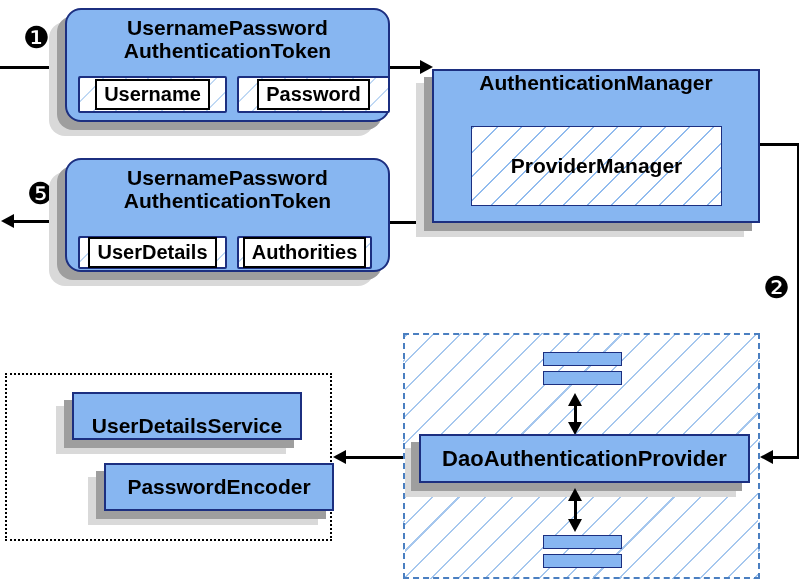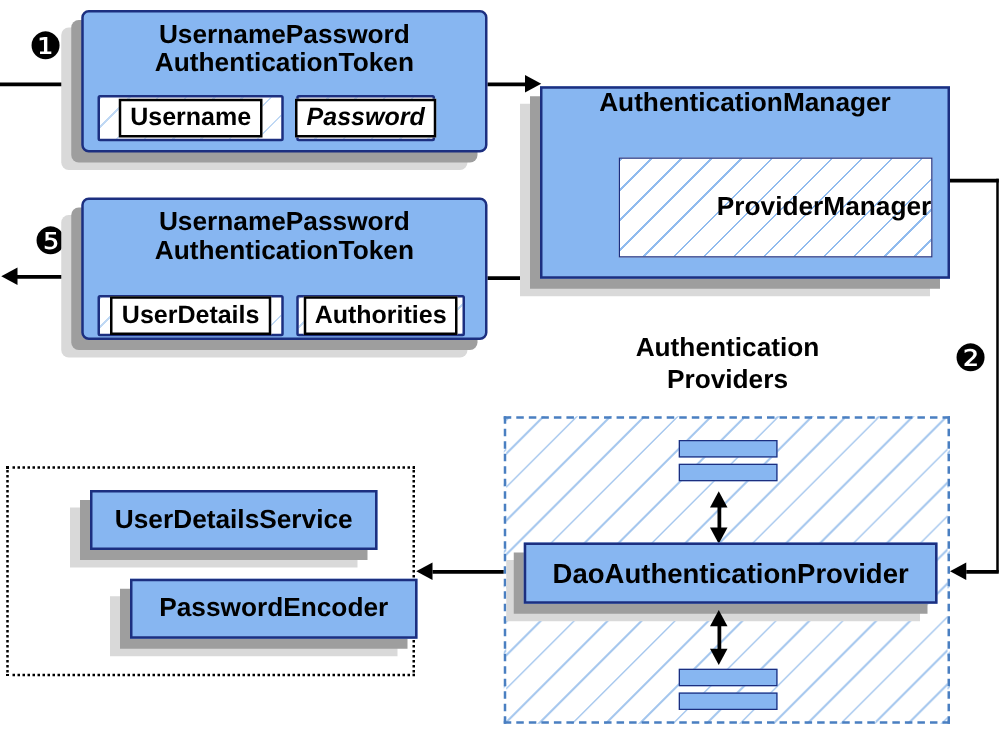--- a/index.html
+++ b/index.html
@@ -8,43 +8,43 @@
     font-family:"Liberation Sans","DejaVu Sans",sans-serif;color:#000;
   }
   .line{position:absolute;background:#000;}
   .tri{position:absolute;width:0;height:0;}
   .tri-right{border-top:7px solid transparent;border-bottom:7px solid transparent;border-left:13px solid #000;}
   .tri-left{border-top:7px solid transparent;border-bottom:7px solid transparent;border-right:13px solid #000;}
   .box-blue{
     position:absolute;box-sizing:border-box;background:#87b6f1;border:2.5px solid #1c2f80;
     box-shadow:-8px 8px 0 #9e9e9e,-16px 14px 0 #d9d9d9;
   }
-  .rounded{border-radius:6px;}
+  .rounded{border-radius:16px;}
   .hatch{
     background-color:#fff;
     background-image:repeating-linear-gradient(135deg,rgba(125,175,235,.85) 0 1.5px,transparent 1.5px 17px);
   }
   .hatch-light{
     background-color:#fff;
     background-image:repeating-linear-gradient(135deg,rgba(140,185,235,.55) 0 1.4px,transparent 1.4px 16px);
   }
   .token-title{font-weight:bold;font-size:21px;line-height:23px;text-align:center;padding-top:6px;}
   .subbox{
     position:absolute;box-sizing:border-box;border:2px solid #1c2f80;border-radius:2px;
     display:flex;align-items:center;justify-content:center;
   }
   .sublabel{
     border:2px solid #000;background:#fff;padding:0 7px;line-height:27px;
     font-size:20px;font-weight:bold;white-space:nowrap;
   }
   .mgr-title{font-weight:bold;font-size:21px;text-align:center;margin-top:0;}
   .inner-box{
     position:absolute;box-sizing:border-box;border:1.5px solid #1c2f80;
-    display:flex;align-items:center;justify-content:flex-end;
-    font-size:21px;font-weight:bold;margin-left:24px;
+    display:flex;align-items:center;justify-content:center;
+    font-size:21px;font-weight:bold;
   }
   .dashed-region{
     position:absolute;box-sizing:border-box;border:2.5px dashed #4a7fc1;
     background-color:#fff;
     background-image:repeating-linear-gradient(135deg,rgba(135,180,232,.75) 0 1.5px,transparent 1.5px 19px);
   }
   .dotted-region{position:absolute;box-sizing:border-box;border:2.5px dotted #000;background:#fff;}
   .service-box{
     position:absolute;box-sizing:border-box;background:#87b6f1;border:2px solid #1c2f80;
     box-shadow:-8px 8px 0 #9e9e9e,-16px 14px 0 #d9d9d9;
@@ -95,21 +95,21 @@
   <div class="step" style="left:30px;top:472px;">❹</div>
 
   <div class="box-blue rounded" style="left:65px;top:8px;width:325px;height:114px;">
     <div class="token-title">
       <div>UsernamePassword</div>
       <div>AuthenticationToken</div>
     </div>
     <div class="subbox hatch-light" style="left:11px;top:66px;width:149px;height:37px;align-items:center;">
       <span class="sublabel">Username</span>
     </div>
-    <div class="subbox hatch-light" style="left:170px;top:66px;width:111px;height:37px;font-style:italic;">
+    <div class="subbox hatch-light" style="left:170px;top:66px;width:153px;height:37px;">
       <span class="sublabel">Password</span>
     </div>
   </div>
 
   <div class="box-blue" style="left:432px;top:69px;width:328px;height:154px;">
     <div class="mgr-title">AuthenticationManager</div>
     <div class="inner-box hatch" style="left:37px;top:55px;width:251px;height:80px;">
       <span>ProviderManager</span>
     </div>
   </div>
@@ -120,24 +120,20 @@
       <div>AuthenticationToken</div>
     </div>
     <div class="subbox hatch-light" style="left:170px;top:76px;width:135px;height:33px;">
       <span class="sublabel">Authorities</span>
     </div>
     <div class="subbox hatch-light" style="left:11px;top:76px;width:149px;height:33px;">
       <span class="sublabel">UserDetails</span>
     </div>
   </div>
 
-  <div class="heading" style="left:432px;top:266px;width:300px;">
-    <div>Authentication</div>
-    <div>Providers</div>
-  </div>
 
   <div class="dashed-region" style="left:403px;top:333px;width:357px;height:246px;">
     <div class="bar" style="left:138px;top:17px;"></div>
     <div class="bar" style="left:138px;top:36px;"></div>
 
     <div class="varrow" style="left:163px;top:58px;height:42px;">
       <div class="va-up"></div>
       <div class="va-shaft"></div>
       <div class="va-down"></div>
     </div>
@@ -150,21 +146,21 @@
       <div class="va-up"></div>
       <div class="va-shaft"></div>
       <div class="va-down"></div>
     </div>
 
     <div class="bar" style="left:138px;top:200px;"></div>
     <div class="bar" style="left:138px;top:219px;"></div>
   </div>
 
   <div class="dotted-region" style="left:5px;top:373px;width:327px;height:168px;">
-    <div class="service-box" style="left:65px;top:17px;width:230px;height:48px;">
+    <div class="service-box" style="left:65px;top:17px;width:230px;height:48px;align-items:flex-end;">
       <span>UserDetailsService</span>
     </div>
     <div class="service-box" style="left:65px;top:88px;width:230px;height:48px;margin-left:32px;">
       <span>PasswordEncoder</span>
     </div>
   </div>
 
 </div>
 
 </body></html>

